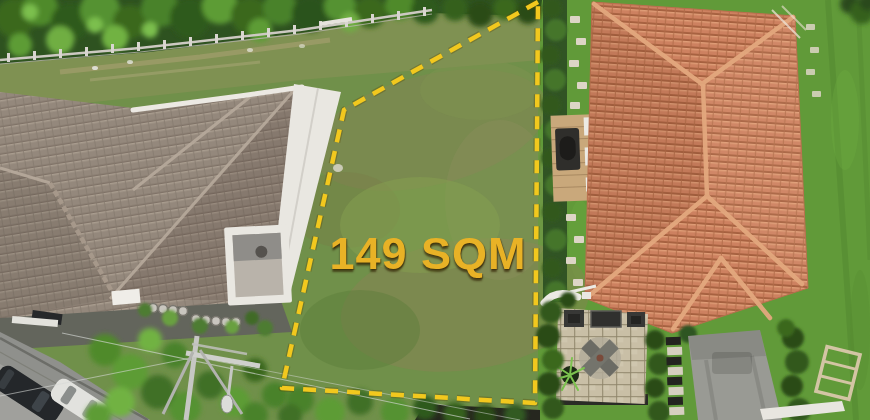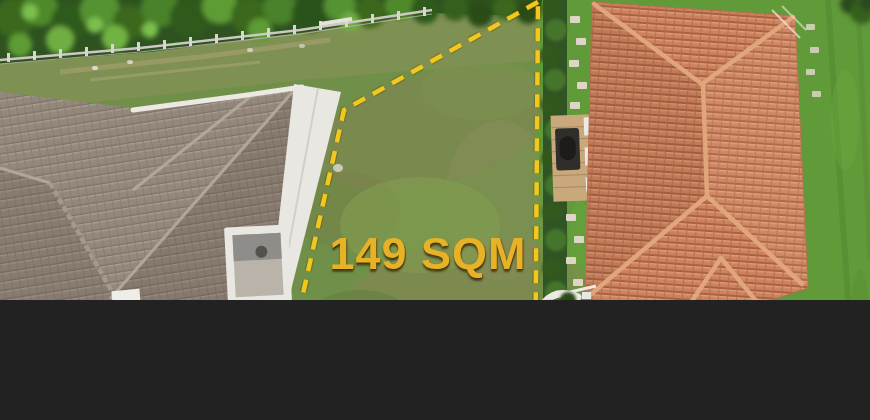--- a/index.html
+++ b/index.html
@@ -1,16 +1,16 @@
 <!DOCTYPE html>
 <html><head>
 <meta charset="utf-8">
 <style>
   html,body{margin:0;padding:0;background:#222;}
-  .stage{position:relative;width:870px;height:300px;overflow:hidden;
+  .stage{position:relative;width:870px;height:420px;overflow:hidden;
          font-family:"Liberation Sans",sans-serif;background:#70904a;}
   .stage svg{position:absolute;left:0;top:0;display:block;}
   .area-label{
     position:absolute;left:428px;top:256px;transform:translate(-50%,-54%);
     font-size:45px;font-weight:800;letter-spacing:1px;color:#E8B226;
     text-shadow:0 3px 2px rgba(45,28,0,.62),1px 1px 1px rgba(60,40,0,.5);
     white-space:nowrap;user-select:none;
   }
 </style>
 </head>

